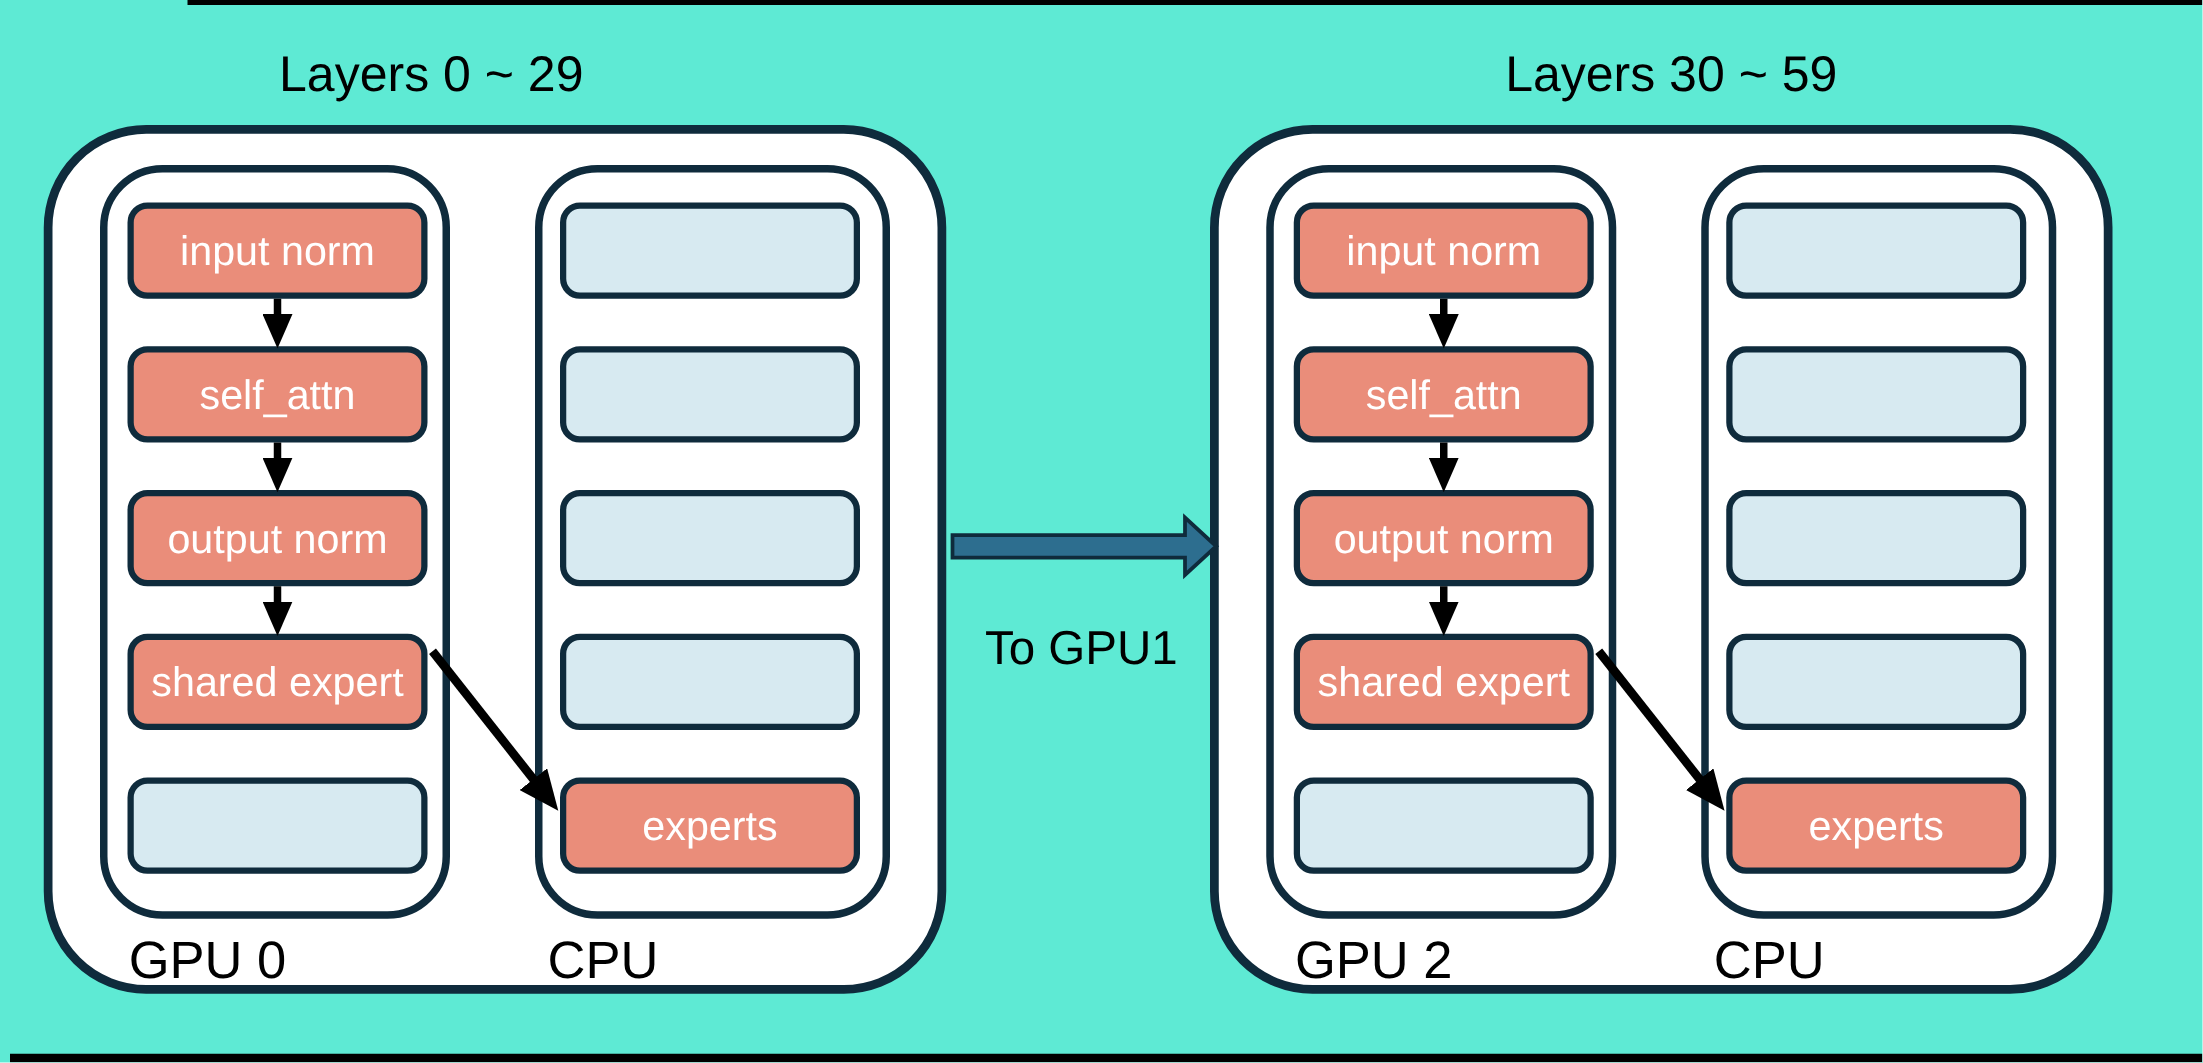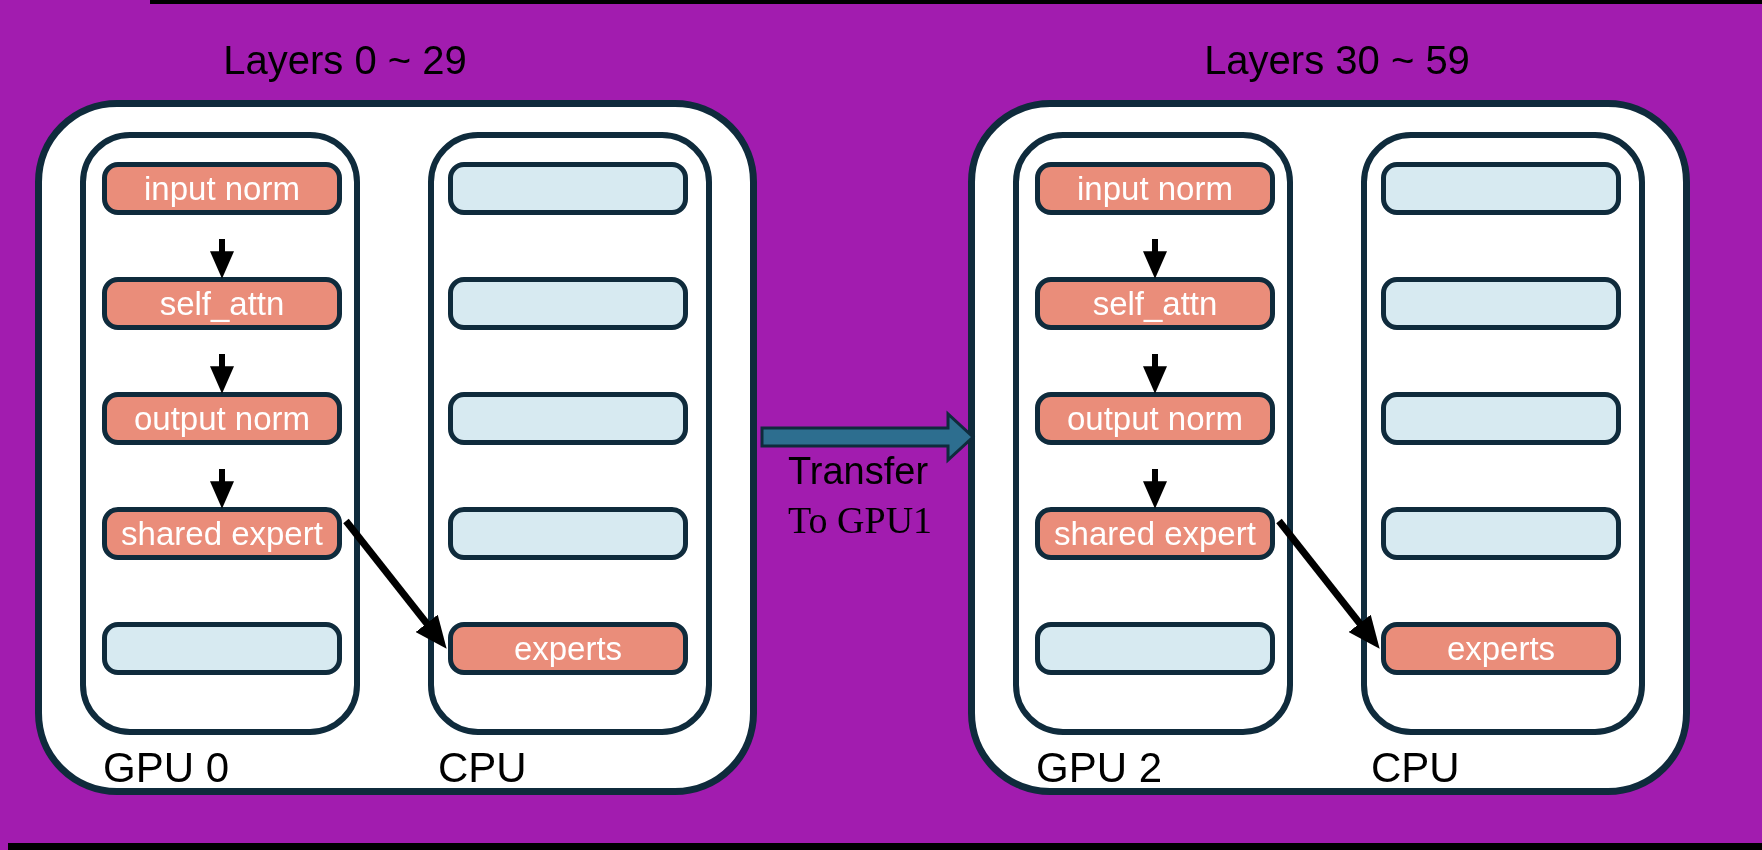--- a/index.html
+++ b/index.html
@@ -3,40 +3,40 @@
 <meta charset="utf-8">
 <style>
   :root{
     --ink:#0F2B3C;
     --salmon:#EA8D7A;
     --lightblue:#D7EAF1;
     --teal:#2D6E8F;
   }
   html,body{margin:0;padding:0;background:#ffffff;}
   .canvas{
-    position:relative;width:1762px;height:850px;background:#a21caf;overflow:hidden;
+    position:relative;width:1762px;height:850px;background:#5eead4;overflow:hidden;
     font-family:"Liberation Sans", sans-serif;
   }
   .edge{position:absolute;background:#000;}
   .title{
     position:absolute;width:400px;top:36px;text-align:center;
     font-size:40px;line-height:1.2;color:#000;white-space:nowrap;
   }
   .outer{
     position:absolute;top:100px;width:722px;height:695px;box-sizing:border-box;
     border:7px solid var(--ink);border-radius:82px;background:#fff;
   }
   .inner{
     position:absolute;top:132px;height:603px;box-sizing:border-box;
     border:6px solid var(--ink);border-radius:50px;background:#fff;
   }
   .inner.gpu{width:280px;}
   .inner.cpu{width:284px;}
   .box{
-    position:absolute;width:240px;height:53px;box-sizing:border-box;
+    position:absolute;width:240px;height:77px;box-sizing:border-box;
     border:5px solid var(--ink);border-radius:16px;
     display:flex;align-items:center;justify-content:center;
     font-size:33px;color:#ffffff;white-space:nowrap;
   }
   .box.active{background:var(--salmon);}
   .box.empty{background:var(--lightblue);}
   .hw-label{
     position:absolute;width:260px;top:744px;text-align:left;
     font-size:42px;color:#000;white-space:nowrap;
   }
@@ -126,22 +126,21 @@
   <div class="box empty" style="left:1381px;top:507px;">
       <span></span>
     </div>
   <div class="box active" style="left:1381px;top:622px;">
       <span>experts</span>
     </div>
 
   <div class="hw-label" style="left:1036px;">GPU 2</div>
   <div class="hw-label" style="left:1371px;">CPU</div>
 
-  <div class="transfer-label" style="top:450px;">Transfer</div>
-  <div class="transfer-label" style="top:498px;font-family:Liberation Serif, serif;">To GPU1</div>
+  <div class="transfer-label" style="top:498px;">To GPU1</div>
 
   <svg class="overlay" width="1762" height="850" viewBox="0 0 1762 850">
     <defs>
       <marker id="ah" markerWidth="4.6" markerHeight="4" refX="0.3" refY="2" orient="auto" markerUnits="strokeWidth">
         <path d="M0,0 L4.6,2 L0,4 Z" fill="#000000"></path>
       </marker>
     </defs>
 
     <line x1="222" y1="239" x2="222" y2="253" stroke="#000" stroke-width="6" marker-end="url(#ah)"></line>
     <line x1="222" y1="354" x2="222" y2="368" stroke="#000" stroke-width="6" marker-end="url(#ah)"></line>

